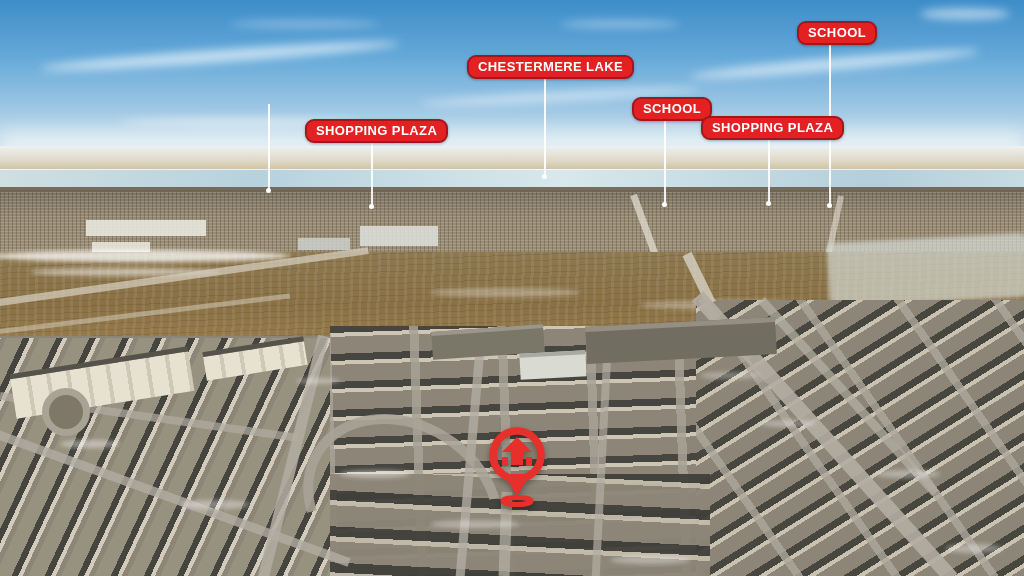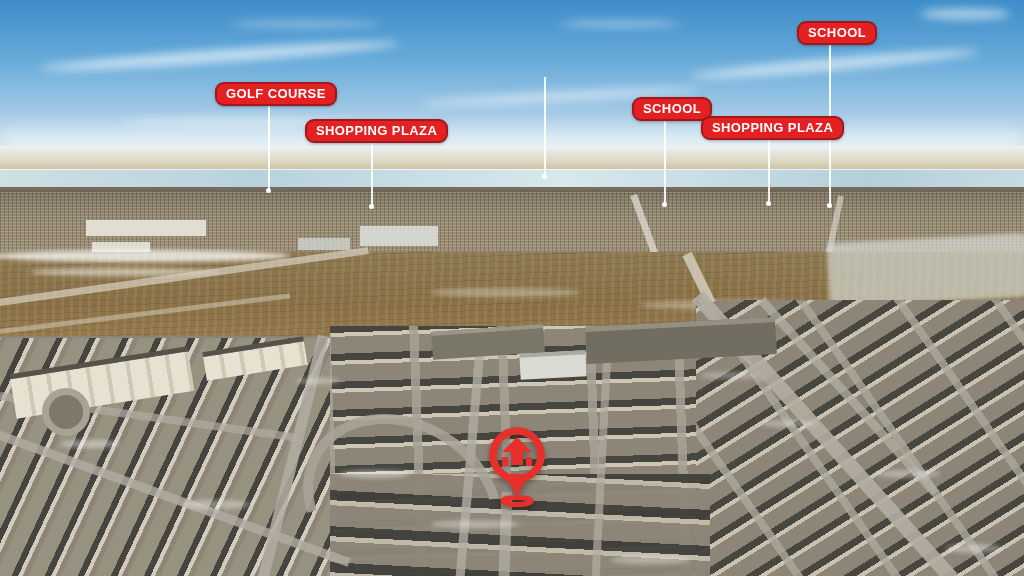--- a/index.html
+++ b/index.html
@@ -151,22 +151,22 @@
   <div class="leader-dot" style="left:369px;top:204px;"></div>
   <div class="leader" style="left:544px;top:77px;height:99px;"></div>
   <div class="leader-dot" style="left:542px;top:174px;"></div>
   <div class="leader" style="left:664px;top:119px;height:85px;"></div>
   <div class="leader-dot" style="left:662px;top:202px;"></div>
   <div class="leader" style="left:768px;top:138px;height:65px;"></div>
   <div class="leader-dot" style="left:766px;top:201px;"></div>
   <div class="leader" style="left:829px;top:43px;height:162px;"></div>
   <div class="leader-dot" style="left:827px;top:203px;"></div>
 
-  <div class="map-label" style="left:215px;top:82px;">GOLF COURSE</div>
   <div class="map-label" style="left:305px;top:119px;">SHOPPING PLAZA</div>
+  <div class="map-label" style="left:467px;top:55px;">CHESTERMERE LAKE</div>
   <div class="map-label" style="left:632px;top:97px;">SCHOOL</div>
   <div class="map-label" style="left:701px;top:116px;">SHOPPING PLAZA</div>
   <div class="map-label" style="left:797px;top:21px;">SCHOOL</div>
 
   <svg class="pin" width="66" height="86" viewBox="0 0 66 86">
     <circle cx="33" cy="31" r="24" fill="none" stroke="#e7302b" stroke-width="7.5"></circle>
     <path d="M20 50 L46 50 L33 72 Z" fill="#e7302b"></path>
     <path d="M33 13 L18 28 L27 28 L27 41 L39 41 L39 28 L48 28 Z" fill="#e7302b"></path>
     <rect x="18" y="33" width="6" height="9" fill="#e7302b"></rect>
     <rect x="42" y="33" width="6" height="9" fill="#e7302b"></rect>

